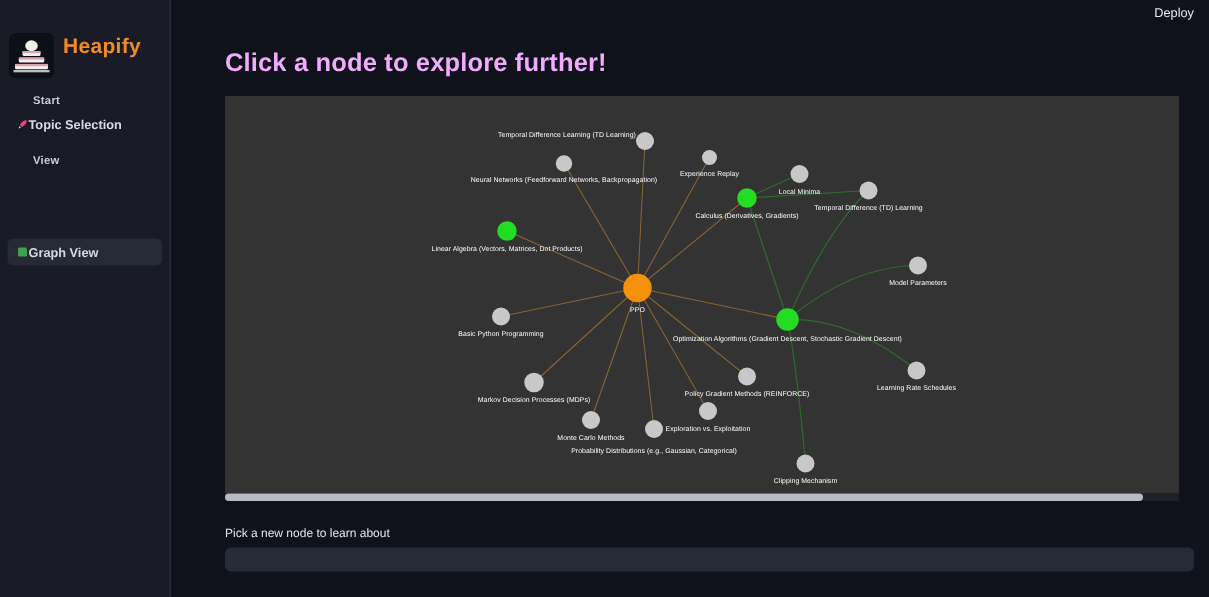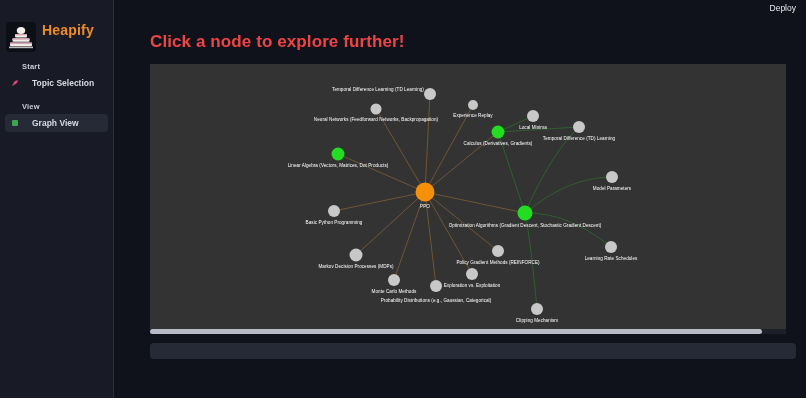--- a/index.html
+++ b/index.html
@@ -27,36 +27,36 @@
     overflow: hidden;
   }
   .brand-name {
     color: #f08c28; font-size: 14px; font-weight: bold; letter-spacing: .2px;
   }
   .section-label {
     color: #c9ccd6; font-size: 7.5px; font-weight: bold;
     padding: 10px 0 3px 22px; letter-spacing: .2px;
   }
   .nav-item {
-    display: flex; align-items: center; gap: 13px;
+    display: flex; align-items: center; gap: 0;
     padding: 4px 6px; margin: 0 5px; border-radius: 4px;
     color: #d7dae3; font-size: 8.5px; font-weight: bold;
     cursor: pointer; white-space: nowrap;
   }
-  .nav-item.active { background: #262a37; }
+  .nav-item.active { background: #262a37; margin-top: 45px; }
   .nav-ico { width: 8px; height: 8px; flex: 0 0 8px; display:inline-block; }
 
   
   .main { flex: 1; position: relative; height: 398px; overflow: hidden; }
   .deploy {
     position: absolute; right: 10px; top: 3px;
     color: #e7e9f0; font-size: 8.5px; cursor: pointer; margin-left: 40px;
   }
   .page-title {
-    color: #ef4444; font-size: 17px; font-weight: bold;
+    color: #f0abfc; font-size: 17px; font-weight: bold;
     padding: 32px 0 0 36px; letter-spacing: .1px;
   }
 
   
   .graph-wrap { margin: 12px 20px 0 36px; }
   .graph {
     position: relative; width: 636px; height: 265px;
     background: #333333; overflow: hidden;
   }
   .graph svg { position: absolute; inset: 0; }
@@ -200,16 +200,17 @@
           <div class="nlabel" style="left: 286px; top: 234px;">Probability Distributions (e.g., Gaussian, Categorical)</div>
           <div class="node" style="left: 387px; top: 245px; width: 12px; height: 12px; background: rgb(200, 200, 200);"></div>
           <div class="nlabel" style="left: 387px; top: 254px;">Clipping Mechanism</div>
         </div>
     </div>
     <div class="scrollbar">
       <div class="scroll-thumb"></div>
     </div>
 
     <div class="form-area">
+      <div class="field-label2">Pick a new node to learn about</div>
       <div class="input-box"></div>
     </div>
   </section>
 </div>
 
 </body></html>

